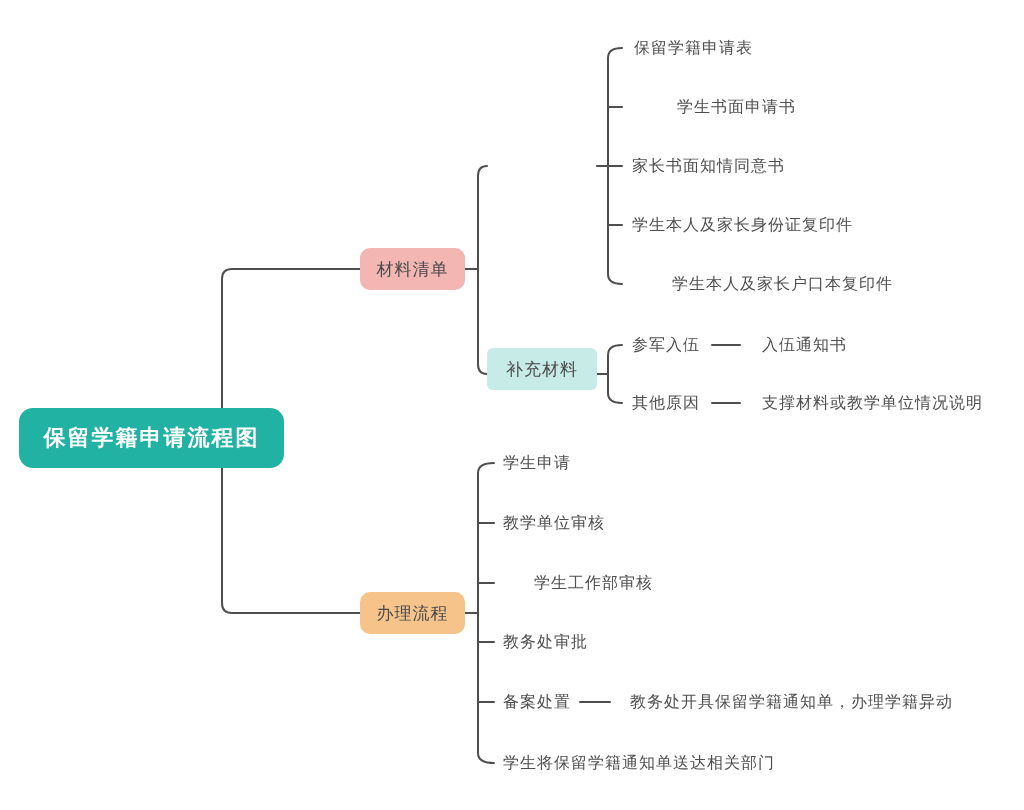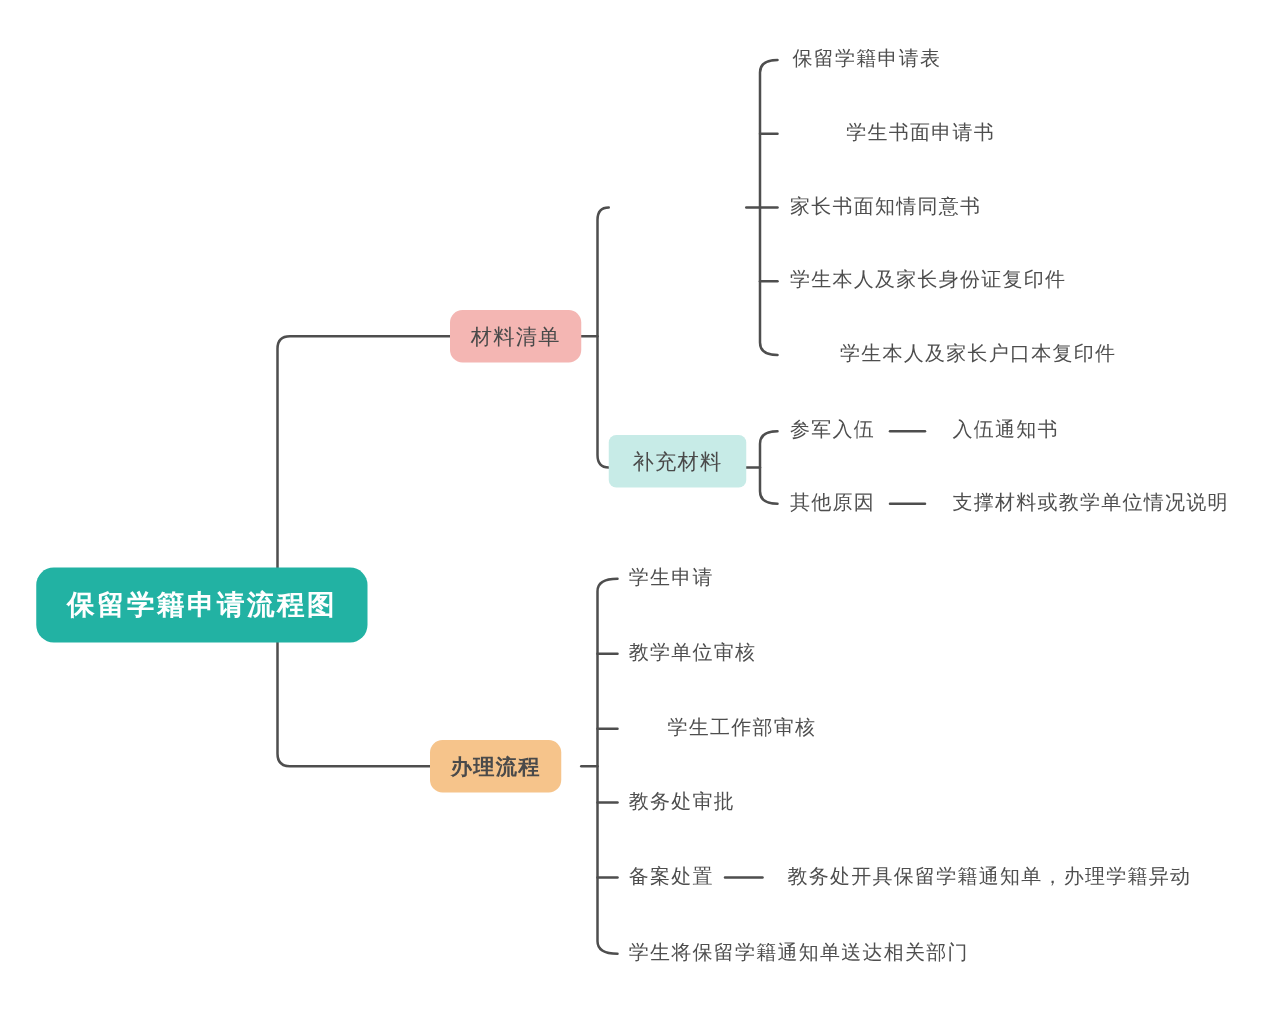--- a/index.html
+++ b/index.html
@@ -56,24 +56,24 @@
       <path d="M465 613 H478"></path>
       <path d="M494 463 Q478 463 478 473 V753 Q478 763 494 763"></path>
       <path d="M478 523 H494"></path>
       <path d="M478 583 H494"></path>
       <path d="M478 642 H494"></path>
       <path d="M478 702 H494"></path>
       <path d="M580 702 H610"></path>
     </g>
   </svg>
 
-  <div class="node root" style="left:29px;top:408px;margin-top:46px;">保留学籍申请流程图</div>
+  <div class="node root" style="left:19px;top:408px;">保留学籍申请流程图</div>
 
   <div class="node branch pink" style="left:360px;top:248px;">材料清单</div>
-  <div class="node branch orange" style="left:344px;top:592px;font-weight:bold;">办理流程</div>
+  <div class="node branch orange" style="left:360px;top:592px;">办理流程</div>
 
   <div class="node sub" style="left:487px;top:348px;">补充材料</div>
 
   <div class="leaf" style="left:634px;top:37px;">保留学籍申请表</div>
   <div class="leaf" style="left:632px;top:96px;margin-left:45px;">学生书面申请书</div>
   <div class="leaf" style="left:632px;top:155px;">家长书面知情同意书</div>
   <div class="leaf" style="left:632px;top:214px;">学生本人及家长身份证复印件</div>
   <div class="leaf" style="left:632px;top:273px;margin-left:40px;">学生本人及家长户口本复印件</div>
 
   <div class="leaf" style="left:632px;top:334px;">参军入伍</div>

